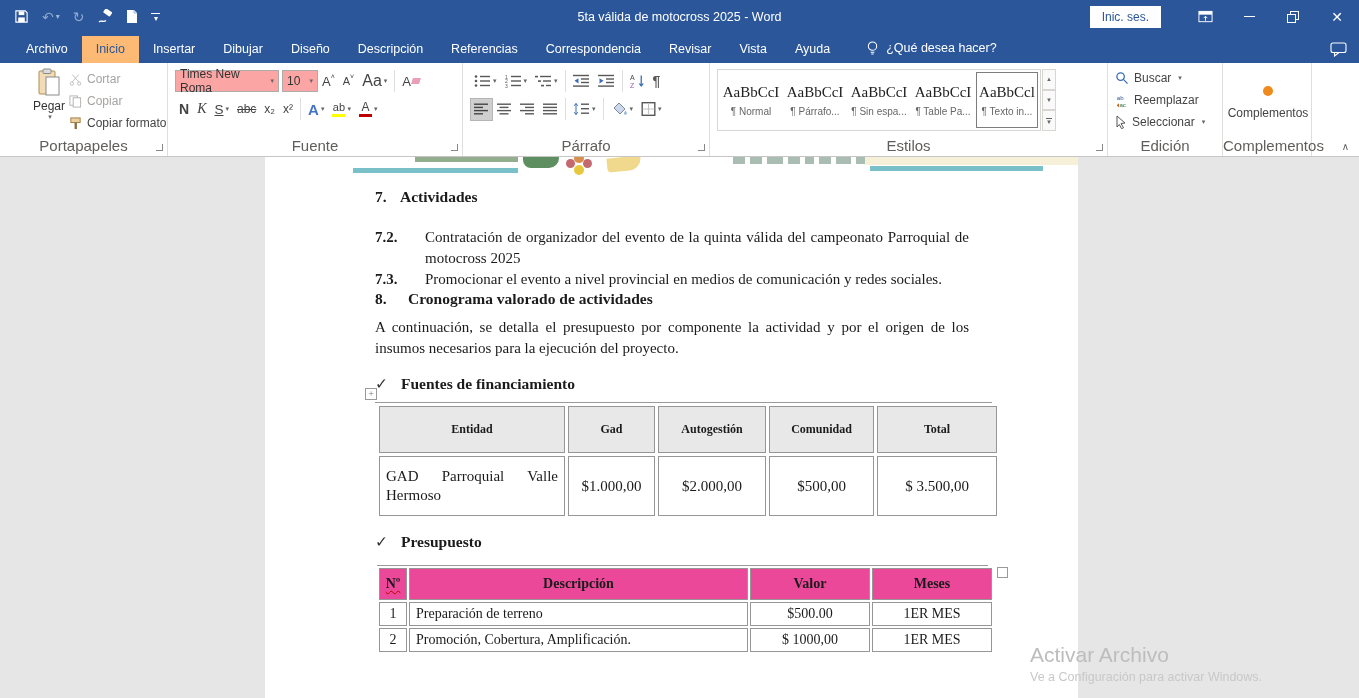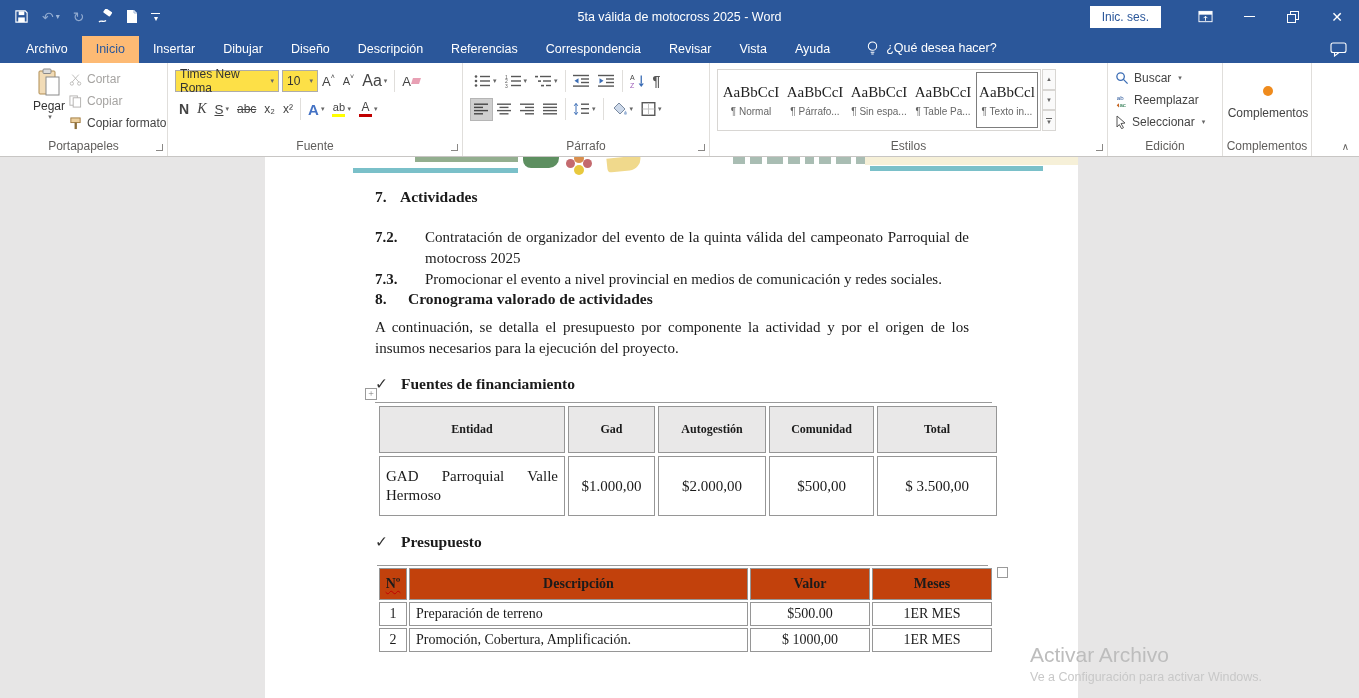--- a/index.html
+++ b/index.html
@@ -26,39 +26,39 @@
   .tabs { display:flex; margin-left:12px; }
   .tab { padding:6px 14px 7px; font-size:12.5px; color:#fff; cursor:default; }
   .tab.active { background:#fdba74; color:#2b579a; }
   .tellme { display:flex; align-items:center; gap:7px; margin-left:22px; padding-bottom:7px; color:#fff; font-size:12.5px; }
   .feedback { position:absolute; right:12px; bottom:6px; }
 
   
   .ribbon { height:94px; background:#fff; display:flex; border-bottom:1px solid #c8c6c4; }
   .group { display:flex; flex-direction:column; border-right:1px solid #e0dedb; position:relative; }
   .group-body { flex:1; padding:5px 5px 0 7px; }
-  .group-label { height:18px; text-align:center; font-size:12px; color:#605e5c; line-height:16px; }
+  .group-label { height:18px; text-align:center; font-size:15px; color:#605e5c; line-height:16px; }
   .launcher { position:absolute; right:4px; bottom:5px; width:7px; height:7px; border-right:1px solid #8a8886; border-bottom:1px solid #8a8886; cursor:default; }
   .rsep { width:1px; height:22px; background:#e0dedb; margin:0 3px; align-self:center; }
 
   .rbtn { display:inline-flex; align-items:center; justify-content:center; height:23px; padding:0 3px; border:1px solid transparent; color:#444; cursor:default; }
   .rbtn.active { background:#cfcfcf; border-color:#b5b5b5; }
   .dd { font-size:7px; color:#666; margin-left:2px; }
 
   
   .g-clip .group-body { display:flex; }
   .paste-btn { width:46px; display:flex; flex-direction:column; align-items:center; font-size:12px; color:#333; cursor:default;margin-left:26px; }
   .paste-btn .lbl { margin-top:3px; }
   .clip-col { display:flex; flex-direction:column; margin-left:4px; }
   .smallbtn { display:flex; align-items:center; gap:5px; height:22px; font-size:12px; color:#444; cursor:default; white-space:nowrap; }
   .smallbtn.disabled { color:#a6a4a2; }
 
   
   .fontrow1 { display:flex; align-items:center; height:26px; }
-  .combo { display:flex; align-items:center; justify-content:space-between; border:1px solid #aeacaa; height:22px; font-size:12px; color:#333; padding:0 4px; background:#fde047; cursor:default; }
+  .combo { display:flex; align-items:center; justify-content:space-between; border:1px solid #aeacaa; height:22px; font-size:12px; color:#333; padding:0 4px; background:#fca5a5; cursor:default; }
   .combo .dd { margin-left:4px; }
   .name-combo { width:104px; }
   .size-combo { width:36px; margin-left:3px; }
   .fontrow2 { display:flex; align-items:center; height:30px; }
   .bold-glyph { font-weight:bold; font-size:14px; }
   .italic-glyph { font-style:italic; font-size:14px; font-family:"Liberation Serif", serif; }
   .underline-glyph { text-decoration:underline; font-size:13.5px; }
   .strike-glyph { text-decoration:line-through; font-size:12px; }
   .subsup { font-size:12px; }
   .color-stack { display:flex; flex-direction:column; align-items:center; line-height:11px; }
@@ -115,21 +115,21 @@
   .tbl th, .tbl td { border:1px solid #969696; font-family:"Liberation Serif", serif; }
   .funding { border-spacing:3px; width:612px; margin:0 -3px; }
   .funding th { background:#e9e8e8; font-size:12px; font-weight:bold; padding:15px 3px; text-align:center; }
   .funding td { font-size:15px; text-align:center; padding:17px 3px; }
   .funding td.entity { text-align:justify; padding:10px 6px; line-height:19px; }
   .topline { position:absolute; left:-4px; top:-1px; width:617px; height:1px; background:#9a9a9a; }
   .move-handle { position:absolute; left:-14px; top:-15px; width:12px; height:12px; border:1px solid #9a9a9a; background:#fff; color:#777; font-size:10px; line-height:10px; text-align:center; cursor:default; }
   .resize-handle { position:absolute; left:732px; top:410px; width:11px; height:11px; background:#fff; border:1px solid #9a9a9a; }
 
   .budget { border-spacing:2px; width:607px; margin:0 -2px; }
-  .budget th { background:#c2410c; font-size:14px; font-weight:bold; padding:7px 3px; text-align:center; }
+  .budget th { background:#ec4899; font-size:14px; font-weight:bold; padding:7px 3px; text-align:center; }
   .budget td { font-size:14px; padding:3px 6px; }
   .col-n { width:28px; text-align:center; }
   .col-desc { width:339px; text-align:left; }
   .col-val { width:120px; text-align:center; }
   .col-mes { width:120px; text-align:center; }
   .wavy { text-decoration:underline wavy #c00000; text-decoration-thickness:1px; text-underline-offset:2px; }
 
   .watermark { position:absolute; left:1030px; top:486px; z-index:5; font-family:"Liberation Sans", sans-serif; }
   .watermark .w1 { font-size:21px; color:#bdbdbd; }
   .watermark .w2 { font-size:12.5px; color:#c8c8c8; margin-top:3px; }

